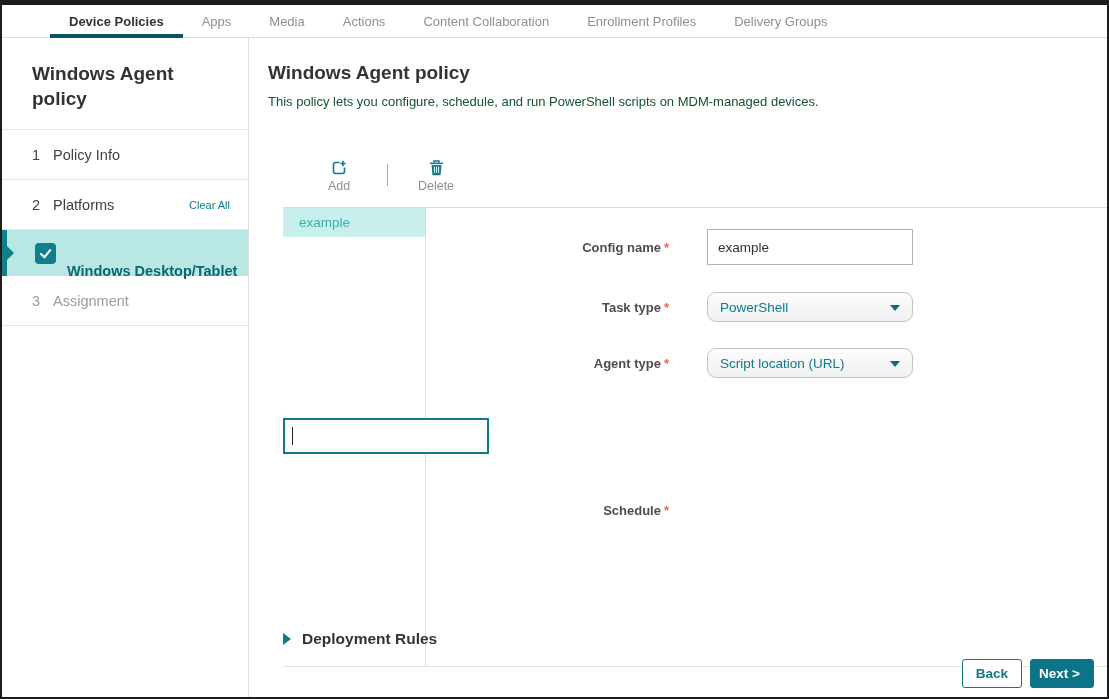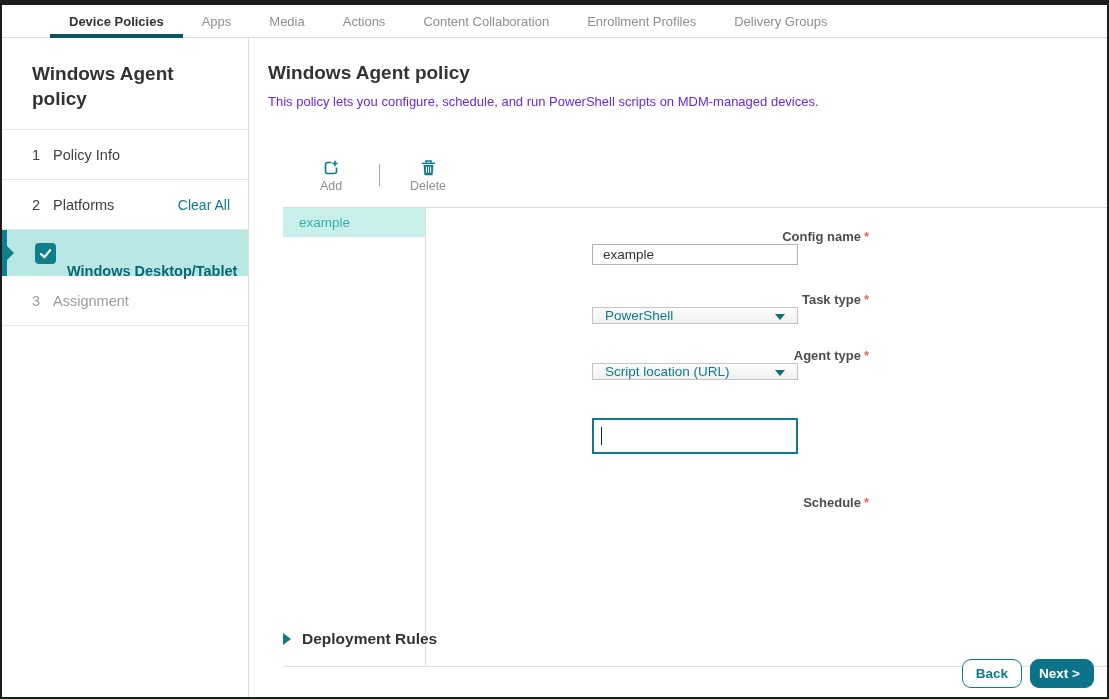--- a/index.html
+++ b/index.html
@@ -21,69 +21,69 @@
          height:4px; background:#0a5561; }
   
   .sidebar { position:absolute; top:33px; left:0; bottom:0; width:247px;
          border-right:1px solid #dcdcdc; background:#fff; }
   .sidebar-title { padding:24px 30px 18px 30px; font-size:19px; font-weight:bold;
          line-height:1.3; color:#333; border-bottom:1px solid #e6e6e6; }
   .step { display:flex; align-items:center; height:50px; padding:0 18px 0 30px;
          border-bottom:1px solid #e6e6e6; font-size:14.5px; color:#404040; cursor:pointer; }
   .step .num { margin-right:13px; }
   .step.inactive { color:#9b9b9b; }
-  .clear-all { margin-left:auto; color:#0d7c8a; font-size:14px; cursor:pointer; }
+  .clear-all { margin-left:auto; color:#0d7c8a; font-size:11px; cursor:pointer; }
   .platform-row { position:relative; display:flex; align-items:center; height:46px;
          background:#b9e8e4; padding-left:33px; cursor:pointer; }
   .platform-marker { position:absolute; left:0; top:0; bottom:0; width:5px; background:#0f7f8b; }
   .platform-marker::after { content:""; position:absolute; left:5px; top:50%;
          transform:translateY(-50%); width:0; height:0;
          border-left:7px solid #0f7f8b; border-top:7px solid transparent; border-bottom:7px solid transparent; }
   .checkbox { width:21px; height:21px; background:#0f7f8b; border-radius:4px;
          display:flex; align-items:center; justify-content:center; margin-right:11px;
          flex:0 0 auto; cursor:pointer; }
   .platform-label { font-size:14.5px; font-weight:bold; color:#0a6872; white-space:nowrap;margin-top:36px; }
   
   .main { position:absolute; top:33px; left:248px; right:0; bottom:0; background:#fff; }
   .main-title { position:absolute; left:18px; top:24px; font-size:19px; font-weight:bold; color:#333; }
-  .main-desc  { position:absolute; left:18px; top:56px; font-size:13px; color:#6d28d9; }
-  .toolbar { position:absolute; left:59px; top:122px; display:flex; align-items:flex-start; }
+  .main-desc  { position:absolute; left:18px; top:56px; font-size:13px; color:#14532d; }
+  .toolbar { position:absolute; left:67px; top:122px; display:flex; align-items:flex-start; }
   .tool-btn { display:flex; flex-direction:column; align-items:center; width:44px; cursor:pointer; }
   .tool-btn .lbl { margin-top:3px; font-size:12.5px; color:#8f8f8f; }
   .tool-sep { width:1px; height:22px; background:#aaa; margin:4px 26px 0 26px; }
   
   .panel { position:absolute; left:33px; top:169px; right:0; height:460px;
          border-top:1px solid #dcdcdc; border-bottom:1px solid #e2e2e2; background:#fff; }
   .list { position:absolute; left:0; top:0; bottom:0; width:143px; border-right:1px solid #dcdcdc; }
   .list-item { height:29px; line-height:29px; padding-left:16px; font-size:13.5px; cursor:pointer; }
   .list-item.selected { background:#c9efec; color:#38b2a9; }
-  .form-row { position:absolute; left:0; right:0; display:flex; align-items:center;flex-direction:column; }
+  .form-row { position:absolute; left:0; right:0; display:flex; align-items:center; }
   .f-label { width:424px; text-align:right; padding-right:38px; font-size:13px;
          font-weight:bold; color:#4d4d4d; }
   .f-label .req { color:#e8674f; margin-left:3px; }
   .text-input { width:206px; height:36px; border:1px solid #b3b3b3; background:#fff;
          font-size:13.5px; padding:0 10px; color:#333; font-family:inherit; outline:none; }
   .input-wrap { position:relative; width:206px; height:36px; }
   .input-wrap .text-input { width:100%; height:100%; }
   .text-input.focused { border:2px solid #0e7a8a; }
   .cursor-line { position:absolute; left:9px; top:9px; width:1px; height:18px; background:#222; }
   .select { position:relative; width:206px; height:30px;
          background:linear-gradient(#fdfdfd,#f0f0f0); border:1px solid #c4c4c4;
-         border-radius:0; display:flex; align-items:center; padding:0 12px;
+         border-radius:9px; display:flex; align-items:center; padding:0 12px;
          font-size:13.5px; color:#0d7c8a; cursor:pointer; }
   .caret { position:absolute; right:12px; top:50%; margin-top:-2px; width:0; height:0;
          border-left:5px solid transparent; border-right:5px solid transparent;
          border-top:6px solid #0b6b78; }
   
   .deployment { position:absolute; left:33px; top:592px; display:flex; align-items:center; cursor:pointer; }
   .tri { width:0; height:0; border-left:8px solid #0d7c8a; border-top:6px solid transparent;
          border-bottom:6px solid transparent; margin-right:11px; }
   .deployment .lbl { font-size:15.5px; font-weight:bold; color:#333; }
   .footer { position:absolute; right:13px; bottom:9px; display:flex; gap:8px; }
-  .btn { height:29px; padding:0 13px; border-radius:9px; font-size:13.5px; font-weight:bold;
+  .btn { height:29px; padding:0 13px; border-radius:3px; font-size:13.5px; font-weight:bold;
          display:flex; align-items:center; cursor:pointer; font-family:inherit; }
   .btn.back { background:#fff; border:1px solid #0d7c8a; color:#0d7c8a; }
   .btn.next { background:#0d7389; border:1px solid #0d7389; color:#fff;padding-left:8px; }
 </style>
 </head>
 <body>
 
 <div class="page">
 
   <div class="nav">

